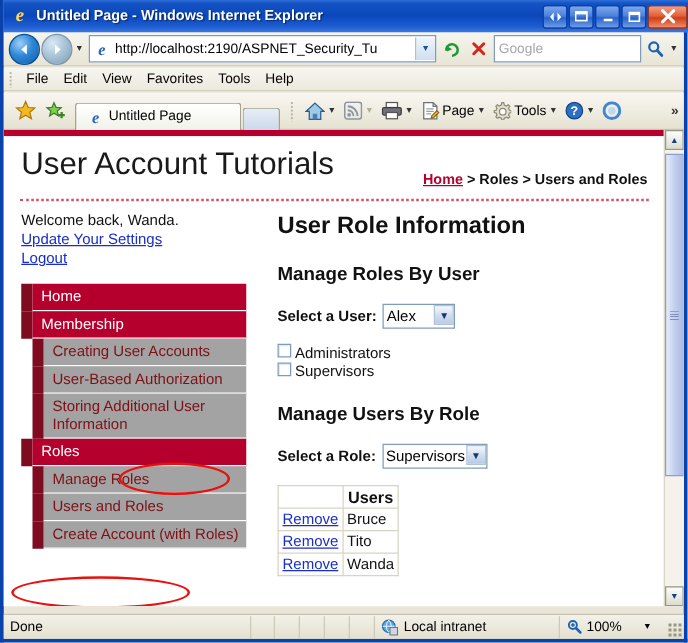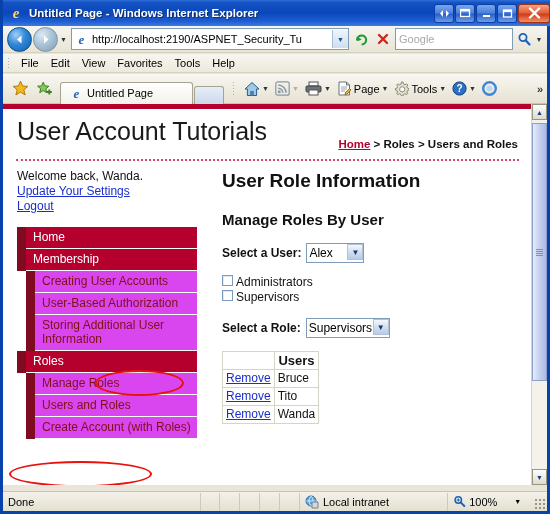--- a/index.html
+++ b/index.html
@@ -240,21 +240,21 @@
   .navrow .accent.sub{margin-left:9px;}
   .navrow .body{
     flex:1 1 auto;box-sizing:border-box;
     padding:3px 6px 4px 7px;
     font-size:12px;line-height:14px;
   }
   .navrow.top .body{
     background:#b5002e;color:#fff;border-bottom:1px solid #ffffff;
   }
   .navrow.sub .body{
-    background:#d946ef;color:#7e1016;border-bottom:1px solid #ffffff;
+    background:#a3a3a3;color:#7e1016;border-bottom:1px solid #ffffff;
   }
 
   
   .maincol{position:absolute;left:219px;top:60px;width:300px;}
   h1.mc{font-size:19px;font-weight:bold;color:#111;margin:0 0 0 0;line-height:24px;}
   h2.mc{font-size:15px;font-weight:bold;color:#111;margin:17px 0 0 0;line-height:20px;}
   .fieldrow{display:flex;align-items:center;margin-top:13px;}
   .fieldlbl{font-size:12px;font-weight:bold;color:#111;margin-right:5px;white-space:nowrap;}
   select.ie{
     font-family:"Liberation Sans", sans-serif;font-size:12px;
@@ -581,20 +581,21 @@
           <div class="ckrow">
             <span class="ckbox"></span>
             <span class="cklbl">Administrators</span>
           </div>
           <div class="ckrow">
             <span class="ckbox"></span>
             <span class="cklbl">Supervisors</span>
           </div>
         </div>
 
+        <h2 class="mc">Manage Users By Role</h2>
 
         <div class="fieldrow">
           <span class="fieldlbl">Select a Role:</span>
           <span class="selwrap">
             <select class="ie" style="width:84px;">
               <option>Supervisors</option>
             </select>
             <span class="selarrow">▼</span>
           </span>
         </div>

